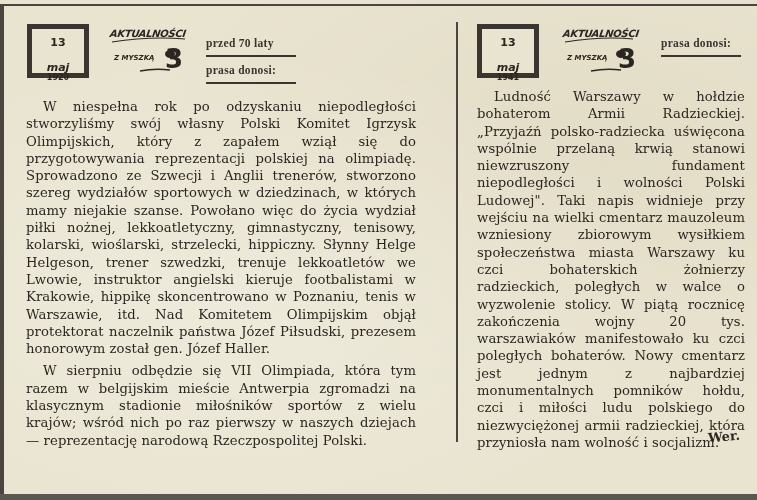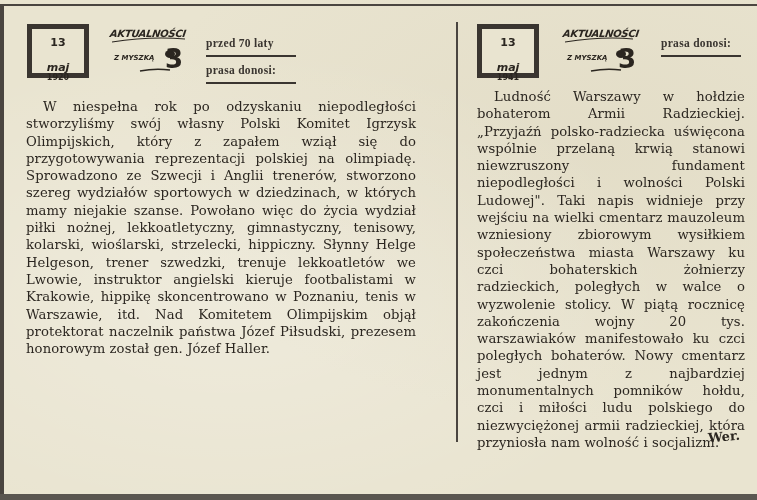--- a/index.html
+++ b/index.html
@@ -83,20 +83,21 @@
     <span class="num">3</span>
   </div>
 
   <div class="heading" style="left:206px; top:37px; width:90px;">
     <span class="h-line">przed 70 laty</span>
     <span class="h-line">prasa donosi:</span>
   </div>
 
   <div class="article" style="left:26px; top:98px; width:390px;">
     <p>W niespełna rok po odzyskaniu niepodległości stworzyliśmy swój własny Polski Komitet Igrzysk Olimpijskich, który z zapałem wziął się do przygotowywania reprezentacji polskiej na olimpiadę. Sprowadzono ze Szwecji i Anglii trenerów, stworzono szereg wydziałów sportowych w dziedzinach, w których mamy niejakie szanse. Powołano więc do życia wydział piłki nożnej, lekkoatletyczny, gimnastyczny, tenisowy, kolarski, wioślarski, strzelecki, hippiczny. Słynny Helge Helgeson, trener szwedzki, trenuje lekkoatletów we Lwowie, instruktor angielski kieruje footbalistami w Krakowie, hippikę skoncentrowano w Poznaniu, tenis w Warszawie, itd. Nad Komitetem Olimpijskim objął protektorat naczelnik państwa Józef Piłsudski, prezesem honorowym został gen. Józef Haller.</p>
+    <p>W sierpniu odbędzie się VII Olimpiada, która tym razem w belgijskim mieście Antwerpia zgromadzi na klasycznym stadionie miłośników sportów z wielu krajów; wśród nich po raz pierwszy w naszych dziejach — reprezentację narodową Rzeczpospolitej Polski.</p>
   </div>
 
   <div class="date-box" style="left:477px; top:24px;">
     <span class="day">13</span>
     <span class="month">maj</span>
     <span class="year">1941</span>
   </div>
 
   <div class="logo" style="left:563px; top:24px;">
     <svg width="80" height="50">

